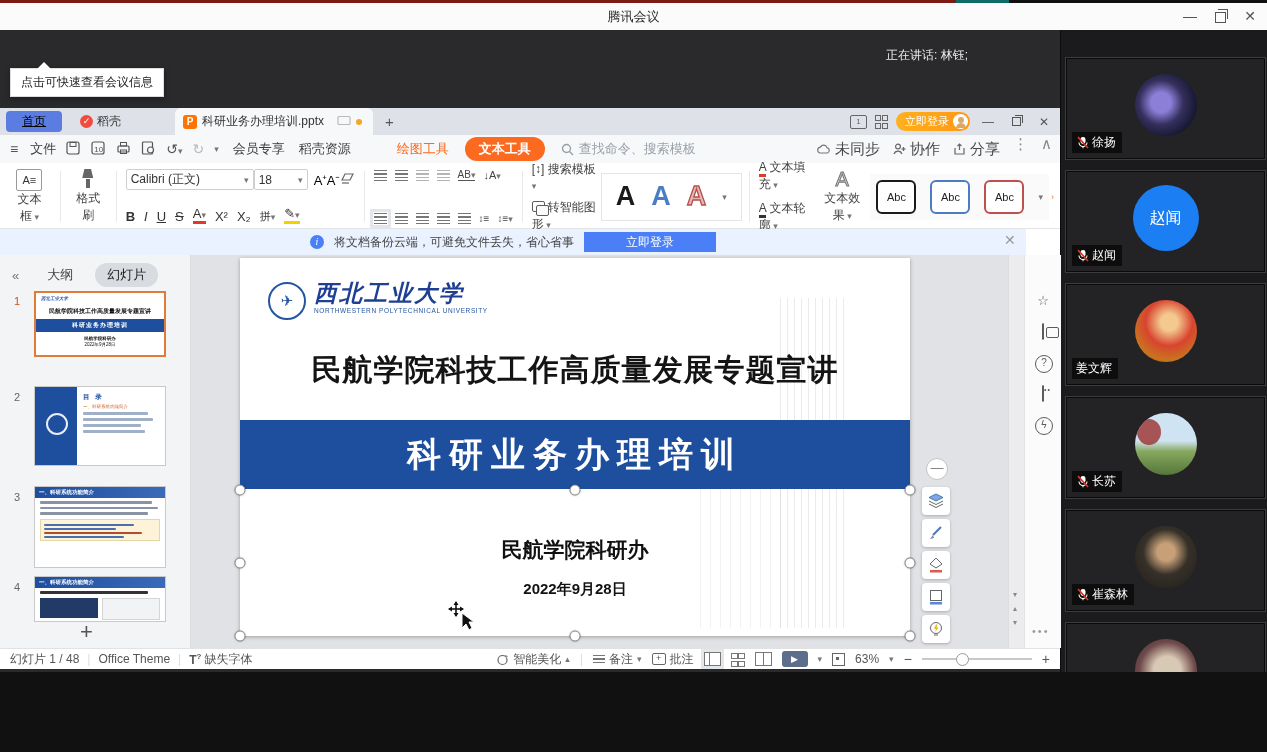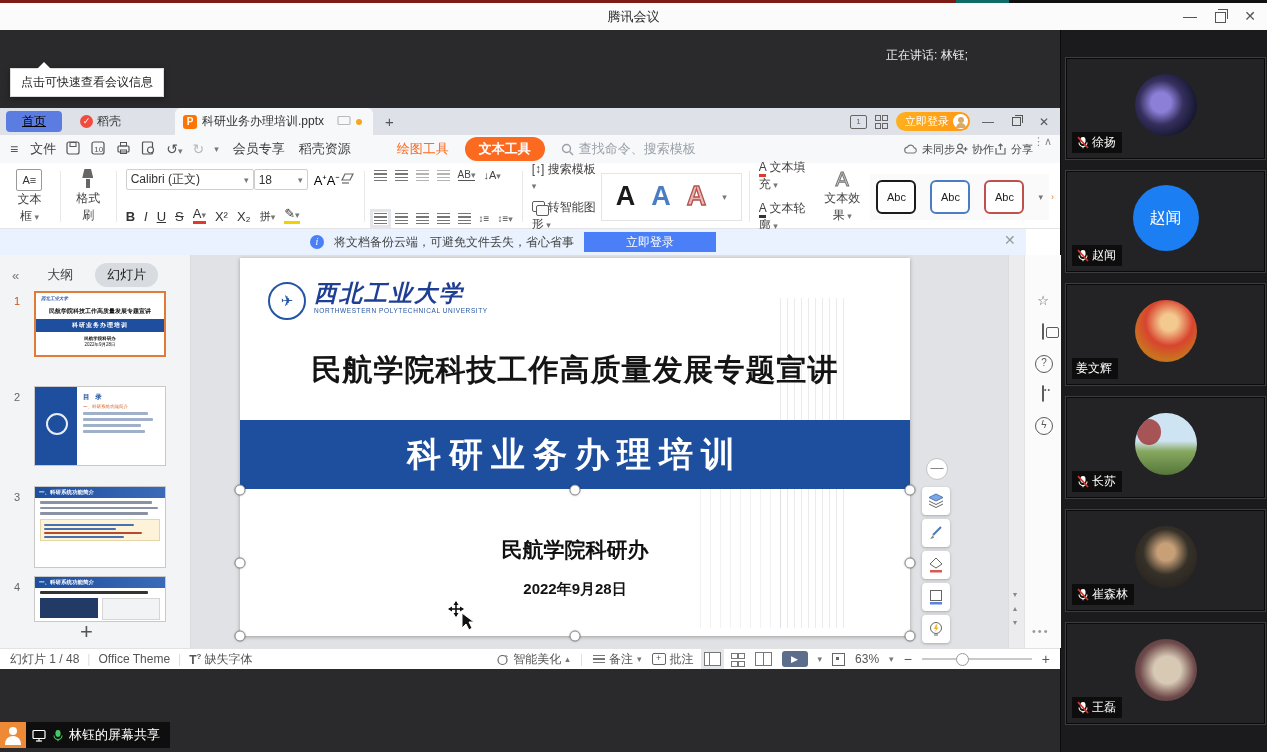--- a/index.html
+++ b/index.html
@@ -1,16 +1,16 @@
 <!DOCTYPE html>
 <html><head>
 <meta charset="utf-8">
 <style>
   html,body{margin:0;padding:0;background:#111;}
-  #app{position:relative;width:1267px;height:752px;overflow:hidden;
+  #app{position:relative;width:1267px;height:672px;overflow:hidden;
        font-family:"Liberation Sans",sans-serif;background:#2a2a2c;
        -webkit-font-smoothing:antialiased;}
   .abs{position:absolute;}
   .flex{display:flex;align-items:center;}
   .col{display:flex;flex-direction:column;align-items:center;justify-content:center;}
 
   
   .strip{height:3px;top:0;}
   #titlebar{top:3px;left:0;width:1267px;height:27px;background:#fbfbfb;border-bottom:1px solid #e9e9e9;}
   #tm-title{width:100%;text-align:center;line-height:27px;font-size:13px;color:#2b2b2b;}
@@ -67,21 +67,21 @@
   .wps-winbtn{font-size:12px;color:#555;width:20px;text-align:center;}
   .restore-s{display:inline-block;width:7px;height:7px;border:1px solid #555;position:relative;}
   .restore-s::before{content:"";position:absolute;top:-3px;left:2px;width:7px;height:7px;border:1px solid #555;border-left:none;border-bottom:none;}
 
   #menurow{position:absolute;top:27px;left:0;width:100%;height:28px;background:#f7f8fa;border-bottom:1px solid #e7e7e7;display:flex;align-items:center;font-size:13px;color:#3d3d3d;}
   #menurow .gap{margin-left:14px;}
   .tool-ic{font-size:14px;color:#555;margin-left:10px;}
   .orange-txt{color:#fb6a1f;}
   .texttool-pill{margin-left:16px;background:#fb6a1f;color:#fff;font-weight:bold;border-radius:12px;padding:3px 14px;font-size:13px;}
   .searchbox{margin-left:16px;color:#9aa0a8;display:flex;align-items:center;gap:5px;font-size:13px;}
-  #menu-right{position:absolute;right:8px;top:0;height:28px;display:flex;font-size:11px;color:#4a4a4a;}
+  #menu-right{position:absolute;right:8px;top:0;height:28px;display:flex;gap:13px;font-size:15px;color:#4a4a4a;}
   #menu-right .it{display:flex;align-items:center;gap:4px;}
 
   #ribbon{position:absolute;top:55px;left:0;width:100%;height:66px;background:#fff;border-bottom:1px solid #e4e4e4;display:flex;align-items:stretch;padding:4px 6px 2px 6px;box-sizing:border-box;}
   .vdiv{width:1px;background:#e8e8e8;margin:4px 7px;}
   .rgroup{display:flex;flex-direction:column;justify-content:space-between;padding:2px 2px;}
   .rlabel{font-size:12px;color:#424242;text-align:center;}
   .bigbtn{display:flex;flex-direction:column;align-items:center;justify-content:space-between;padding:2px 6px;}
   .tb-ic{width:24px;height:22px;border:1px solid #9a9a9a;border-radius:2px;font-size:11px;color:#333;text-align:center;line-height:20px;position:relative;}
   .brush-ic{width:18px;height:20px;position:relative;}
   .brush-ic::before{content:"";position:absolute;left:3px;top:0;width:11px;height:9px;background:#666;clip-path:polygon(0 100%,20% 0,80% 0,100% 100%);}

